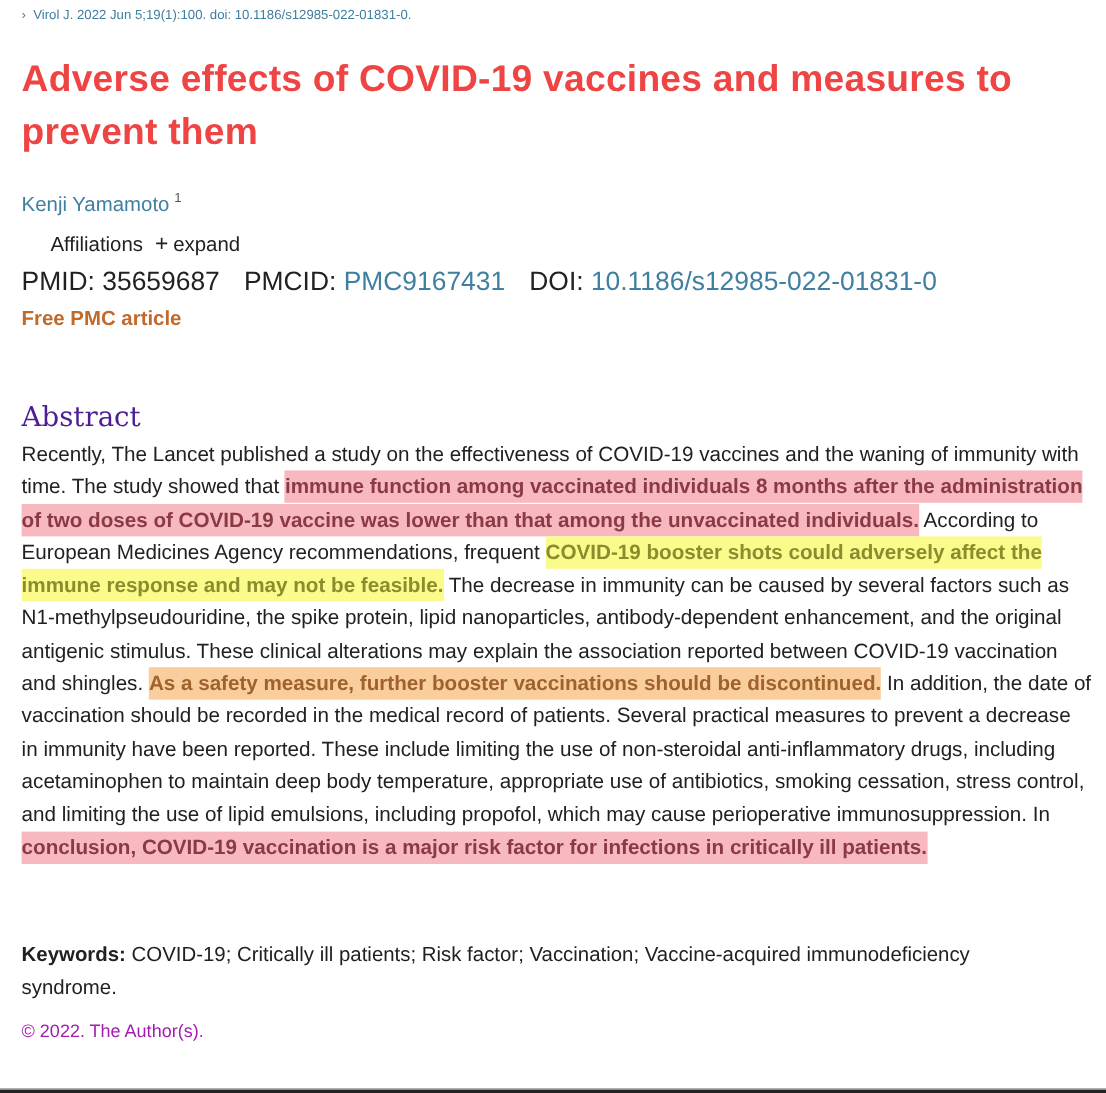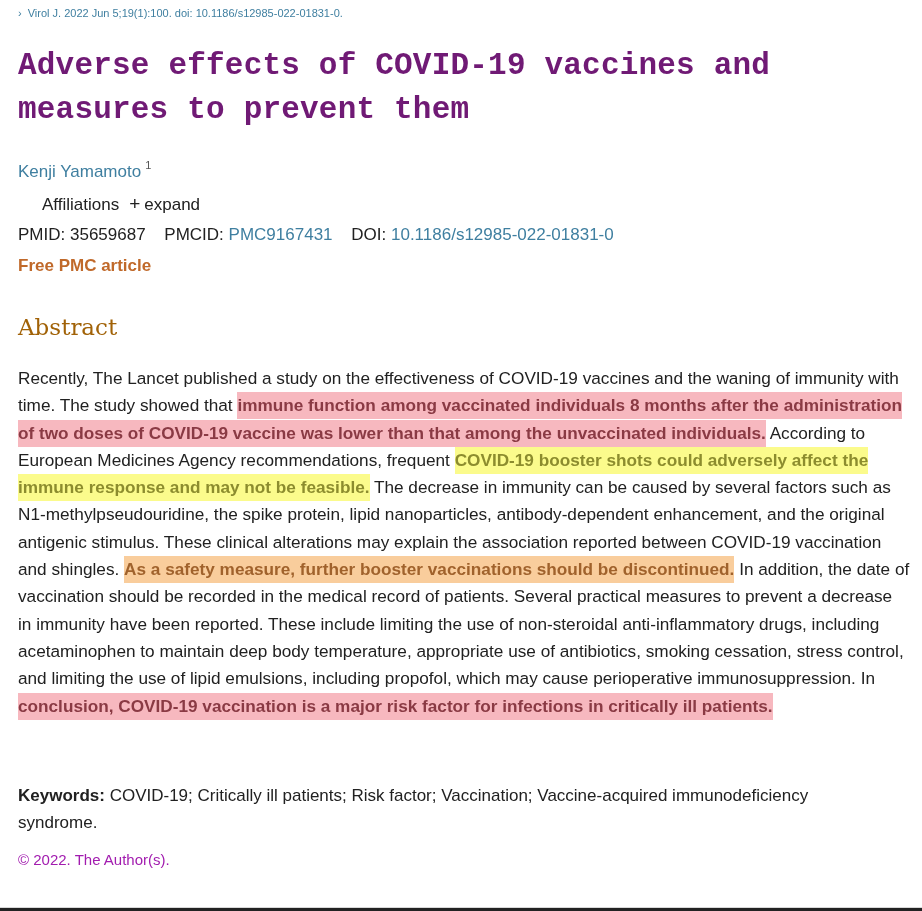--- a/index.html
+++ b/index.html
@@ -35,25 +35,25 @@
       display: inline-block;
       margin-right: 6px;
       color: #3f7fa0;
     }
     .title {
       position: absolute;
       top: 44px;
       left: 0;
       width: 890px;
       margin: 0;
-      font-family: Liberation Mono, monospace;
+      font-family: Liberation Sans, sans-serif;
       font-weight: bold;
       font-size: 31px;
       line-height: 44px;
-      color: #701a75;
+      color: #ef4444;
       letter-spacing: 0.2px;
     }
     .author-line {
       position: absolute;
       top: 150px;
       left: 0;
       font-size: 17px;
       line-height: 30px;
       color: #3f7fa0;
       white-space: nowrap;
@@ -76,47 +76,47 @@
     }
     .affil-line .plus {
       margin-left: 10px;
       margin-right: 4px;
       font-size: 19px;
     }
     .ids-line {
       position: absolute;
       top: 224px;
       left: 0;
-      font-size: 17px;
+      font-size: 22px;
       line-height: 22px;
       color: #212121;
       white-space: nowrap;
     }
     .ids-line .gap { display: inline-block; width: 14px; }
     .ids-line .link { color: #3f7fa0; }
     .free-pmc {
       position: absolute;
       top: 255px;
       left: 0;
       font-size: 17px;
       line-height: 22px;
       font-weight: bold;
       color: #c0692a;
       white-space: nowrap;
     }
     .abstract-heading {
       position: absolute;
-      top: 311px;
+      top: 332px;
       left: 0;
       margin: 0;
       font-family: "DejaVu Serif", "Liberation Serif", serif;
       font-size: 23px;
       line-height: 32px;
       font-weight: normal;
-      color: #a16207;
+      color: #4c1d95;
     }
     .abstract-body {
       position: absolute;
       top: 365px;
       left: 0;
       width: 892px;
       font-size: 17.2px;
       line-height: 27.3px;
       color: #212121;
       margin: 0;

